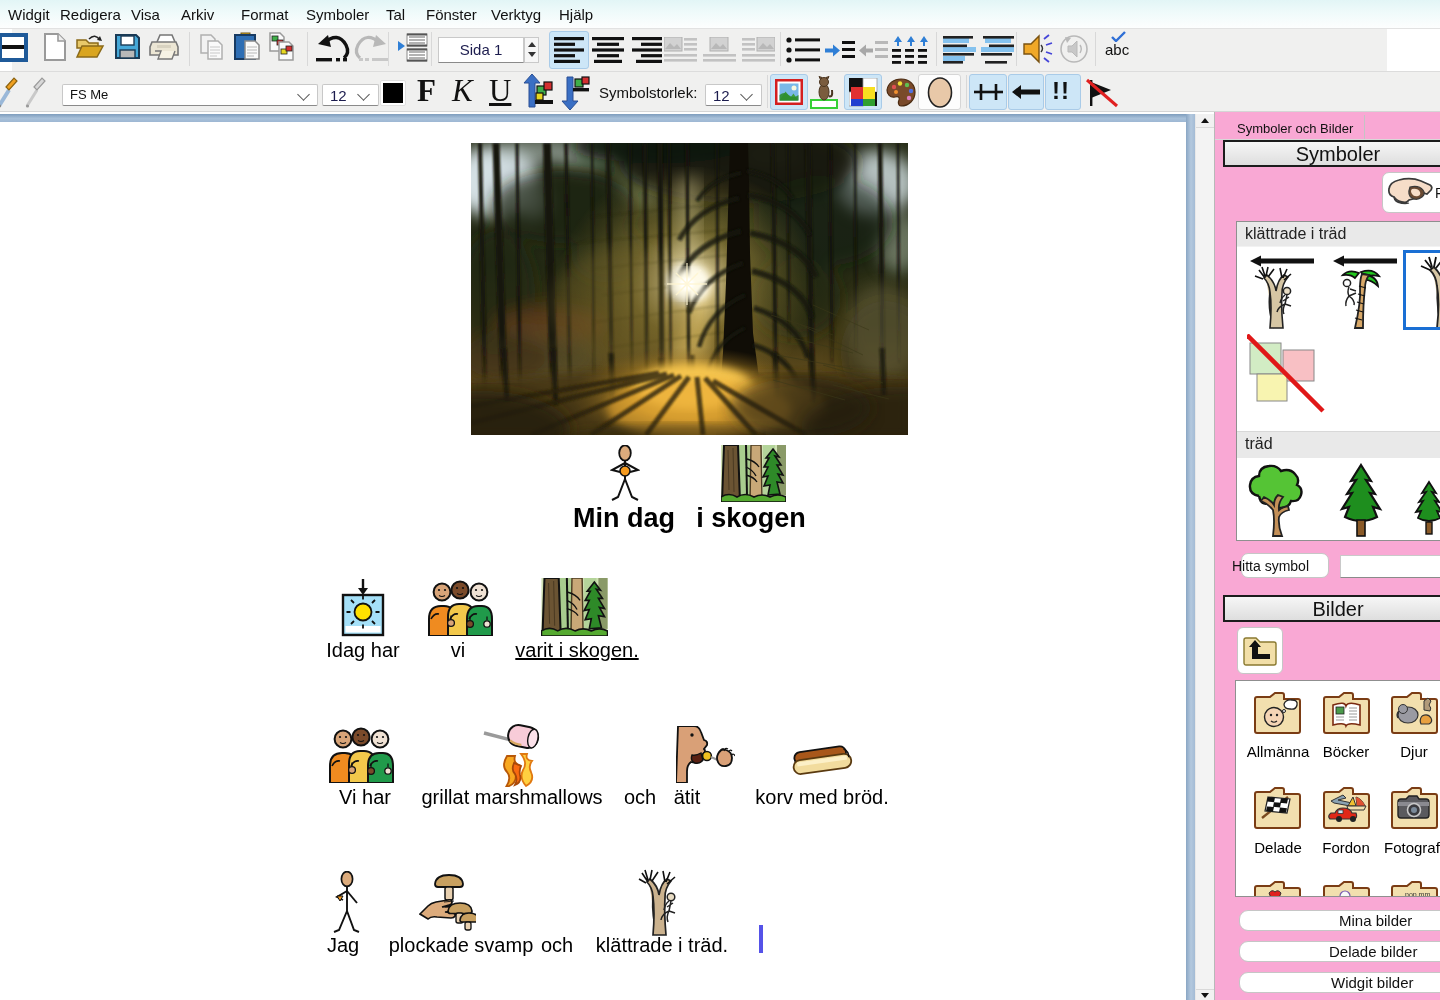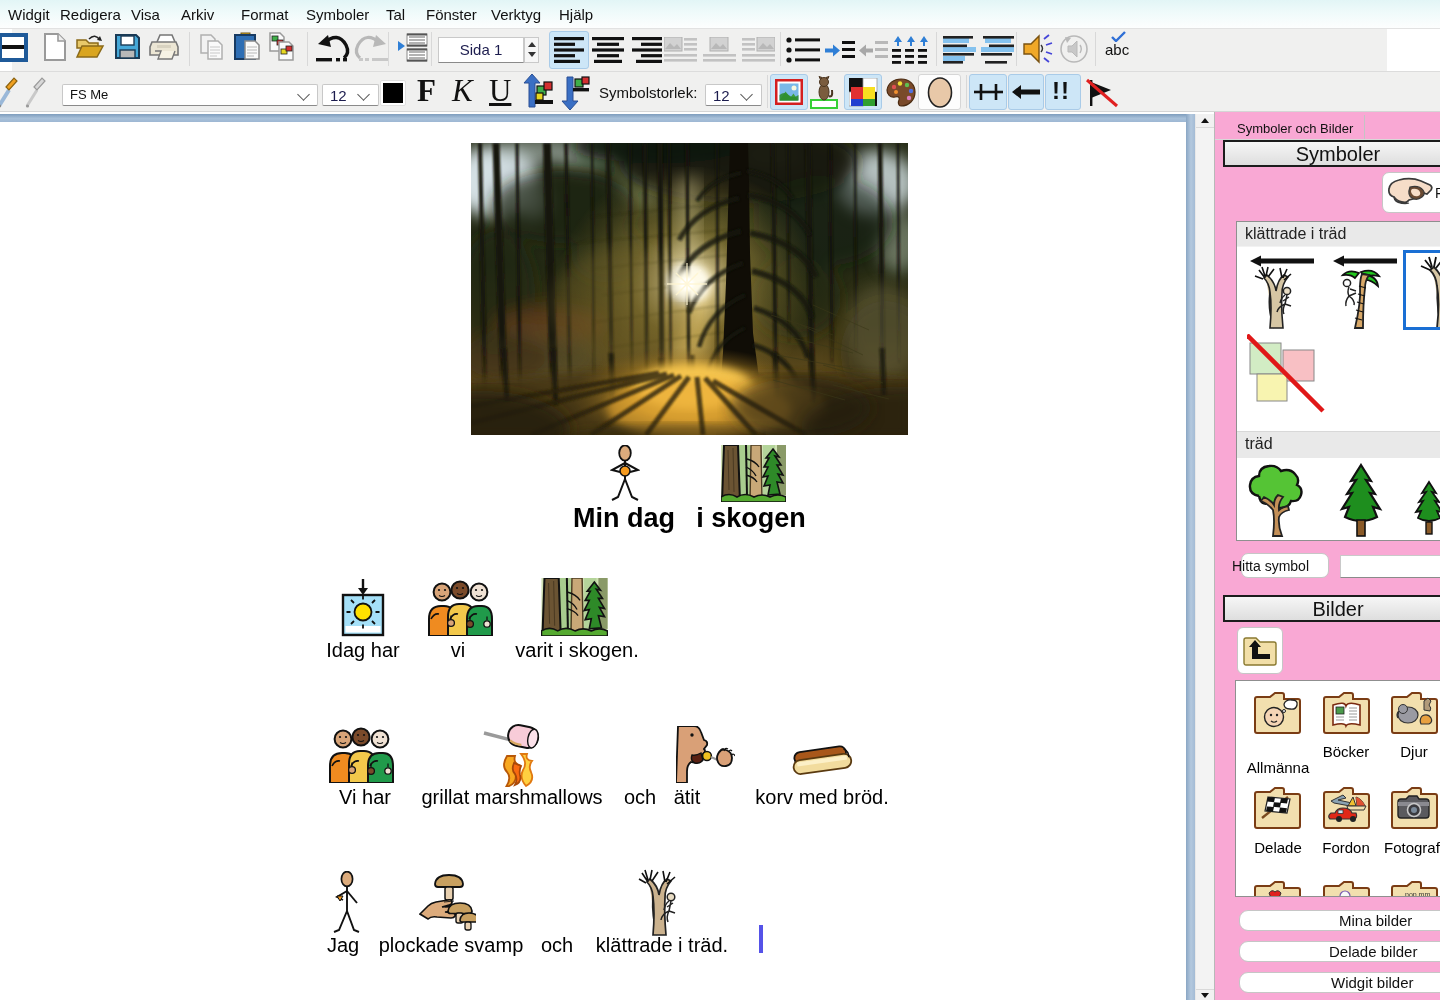--- a/index.html
+++ b/index.html
@@ -675,21 +675,21 @@
           </g>
         <path d="M25,0 l1,50" stroke="#111" stroke-width="2"></path>
         <g stroke="#111" stroke-width="1.3" fill="none">
             <path d="M26,14 q8,2 12,8 M25,22 q7,3 10,9 M25,30 q8,2 11,7"></path>
           </g>
         <path d="M52,4 l6,8 -4,-1 6,9 -4,0 6,10 -5,-1 5,9 -6,-1 3,12 -12,1 2,-10 -6,1 4,-10 -5,1 5,-10 -4,0 5,-9 -3,0 z" fill="#2e8a28" stroke="#111" stroke-width="1.6"></path>
         <path d="M0,52 q8,-5 16,0 q8,-5 17,0 q8,-4 16,0 q8,-4 16,0 v5 h-65 z" fill="#55aa30" stroke="#111" stroke-width="1.6"></path>
       </svg>
       <div class="wtext" style="left:363px;top:517px;">Idag har</div>
       <div class="wtext" style="left:458px;top:517px;">vi</div>
-      <div class="wtext" style="left:577px;top:517px;">varit i skogen.</div>
+      <div class="wtext" style="left:577px;top:517px;text-decoration:underline;">varit i skogen.</div>
 
       <svg class="abs" style="left:328px;top:604px" width="66" height="57" viewBox="0 0 66 57">
         <path d="M2,57 v-17 q0,-13 12,-13 h3 q11,0 11,13 v17 z" fill="#ef8b20" stroke="#111" stroke-width="2"></path>
         <circle cx="15" cy="13" r="8.4" fill="#d8a478" stroke="#111" stroke-width="2"></circle>
         <path d="M21,57 v-19 q0,-13 11,-13 h4 q11,0 11,13 v19 z" fill="#f2c84b" stroke="#111" stroke-width="2"></path>
         <circle cx="33" cy="11" r="8.6" fill="#7a4a2a" stroke="#111" stroke-width="2"></circle>
         <path d="M40,57 v-17 q0,-13 11,-13 h4 q10,0 10,13 v17 z" fill="#209a4a" stroke="#111" stroke-width="2"></path>
         <circle cx="52" cy="13" r="8.4" fill="#f0e2d4" stroke="#111" stroke-width="2"></circle>
         <g stroke="#111" stroke-width="1.6" fill="none">
             <path d="M4,40 q3,-6 8,-5 M23,40 q3,-6 8,-5 M42,40 q3,-6 8,-5"></path>
@@ -778,21 +778,21 @@
         <path d="M15,66 q2,-23 0,-39 q-1,-9 -6,-14 l3,-3 q8,7 9,16 q2,-12 8,-16 l4,2 q-6,7 -6,16 q-1,16 1,38 z" fill="#cbb28e" stroke="#222" stroke-width="1.7"></path>
         <g stroke="#111" stroke-width="1.6" fill="none">
             <path d="M10,13 l-6,-9 M10,11 l-3,-10 M12,11 l2,-10 M14,12 l6,-9 M27,13 l-2,-11 M28,13 l4,-10 M29,15 l8,-7 M8,14 l-7,-4"></path>
           </g>
         <g stroke="#222" stroke-width="1.5" fill="none">
             <circle cx="33" cy="28" r="3.8" fill="#e8dcc4"></circle>
             <path d="M31,32 q-4,3 -5,9 M33,32 l-2,10 M31,42 l6,2 M31,42 q-3,6 -1,11 M31,42 q-7,3 -8,9 M35,34 l-6,4"></path>
           </g>
       </svg>
       <div class="wtext" style="left:343px;top:812px;">Jag</div>
-      <div class="wtext" style="left:451px;top:812px;">plockade svamp</div>
+      <div class="wtext" style="left:461px;top:812px;">plockade svamp</div>
       <div class="wtext" style="left:557px;top:812px;">och</div>
       <div class="wtext" style="left:662px;top:812px;">klättrade i träd.</div>
       <div class="abs" style="left:759px;top:803px;width:4px;height:28px;background:#5552e8;"></div>
     </div>
     <div id="doctop"></div>
     <div id="docright"></div>
   </div>
 
   <div id="vscroll">
     <div class="sbtn" style="top:0;height:14px;border-bottom:1px solid #d9d9d9;">
@@ -919,21 +919,21 @@
 
       <svg class="abs" style="left:18px;top:11px" width="47" height="42">
           <path d="M1,7 a2,2 0 0 1 2,-2 h13 l5,-4 h7 a2,2 0 0 1 2,2 v4 h14 a2,2 0 0 1 2,2 v30 a2,2 0 0 1 -2,2 h-41 a2,2 0 0 1 -2,-2 z" fill="#f2dfae" stroke="#7a3c14" stroke-width="2"></path>
           <circle cx="20" cy="25" r="9.5" fill="#f5d5b5" stroke="#222" stroke-width="1.4"></circle>
           <circle cx="17" cy="23" r="1.2" fill="#222"></circle>
           <circle cx="23" cy="23" r="1.2" fill="#222"></circle>
           <path d="M17,29 q3,2.5 6,0" stroke="#222" stroke-width="1.2" fill="none"></path>
           <path d="M30,12 q2,-5 8,-4 q6,0 5,5 q-1,5 -7,4 q-6,0 -6,-5" fill="#fff" stroke="#222" stroke-width="1.3"></path>
           <circle cx="30" cy="19" r="1.5" fill="#fff" stroke="#222" stroke-width="1"></circle>
         </svg>
-      <div class="wtext" style="left:42px;top:78px;font-size:15px;text-align:center;">Allmänna</div>
+      <div class="wtext" style="left:42px;top:62px;font-size:15px;text-align:center;">Allmänna</div>
       <svg class="abs" style="left:87px;top:11px" width="47" height="42">
           <path d="M1,7 a2,2 0 0 1 2,-2 h13 l5,-4 h7 a2,2 0 0 1 2,2 v4 h14 a2,2 0 0 1 2,2 v30 a2,2 0 0 1 -2,2 h-41 a2,2 0 0 1 -2,-2 z" fill="#f2dfae" stroke="#7a3c14" stroke-width="2"></path>
           <path d="M10,13 q12,-4 13,1 q2,-5 14,-1 v20 q-12,-3 -14,1 q-1,-4 -13,-1 z" fill="#fff" stroke="#7a2a10" stroke-width="1.6"></path>
           <rect x="13" y="15" width="8" height="7" fill="#4a9a4a" stroke="#222" stroke-width="0.8"></rect>
           <g stroke="#999" stroke-width="1">
             <path d="M26,16 h8 M26,19 h8 M26,22 h8 M26,25 h8 M26,28 h8 M13,25 h8 M13,28 h8"></path>
           </g>
         </svg>
       <div class="wtext" style="left:110px;top:62px;font-size:15px;">Böcker</div>
       <svg class="abs" style="left:155px;top:11px" width="47" height="42">

